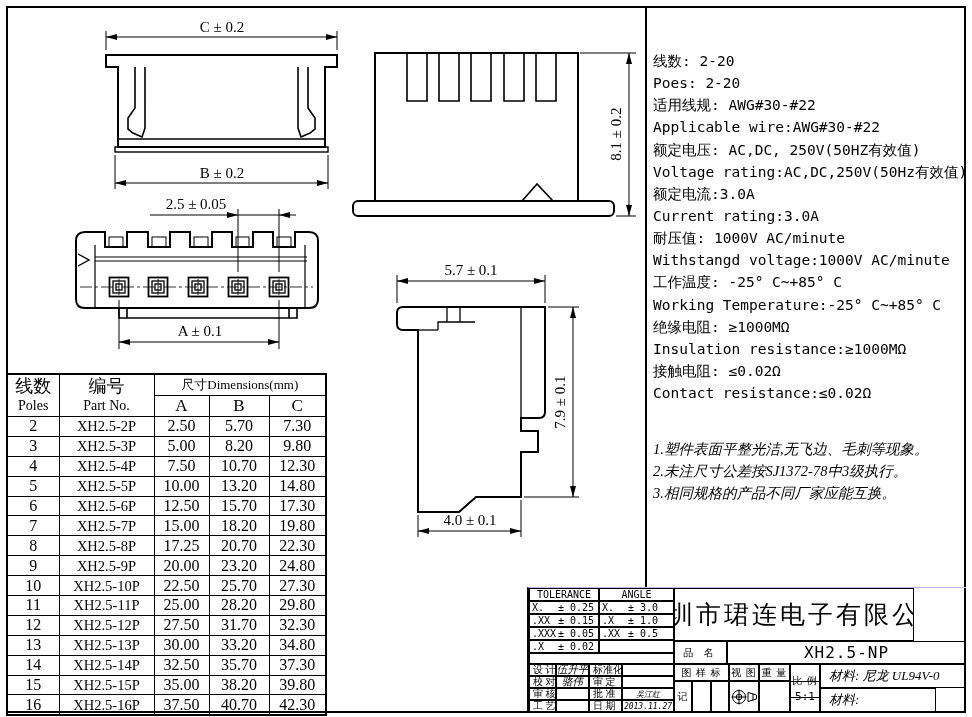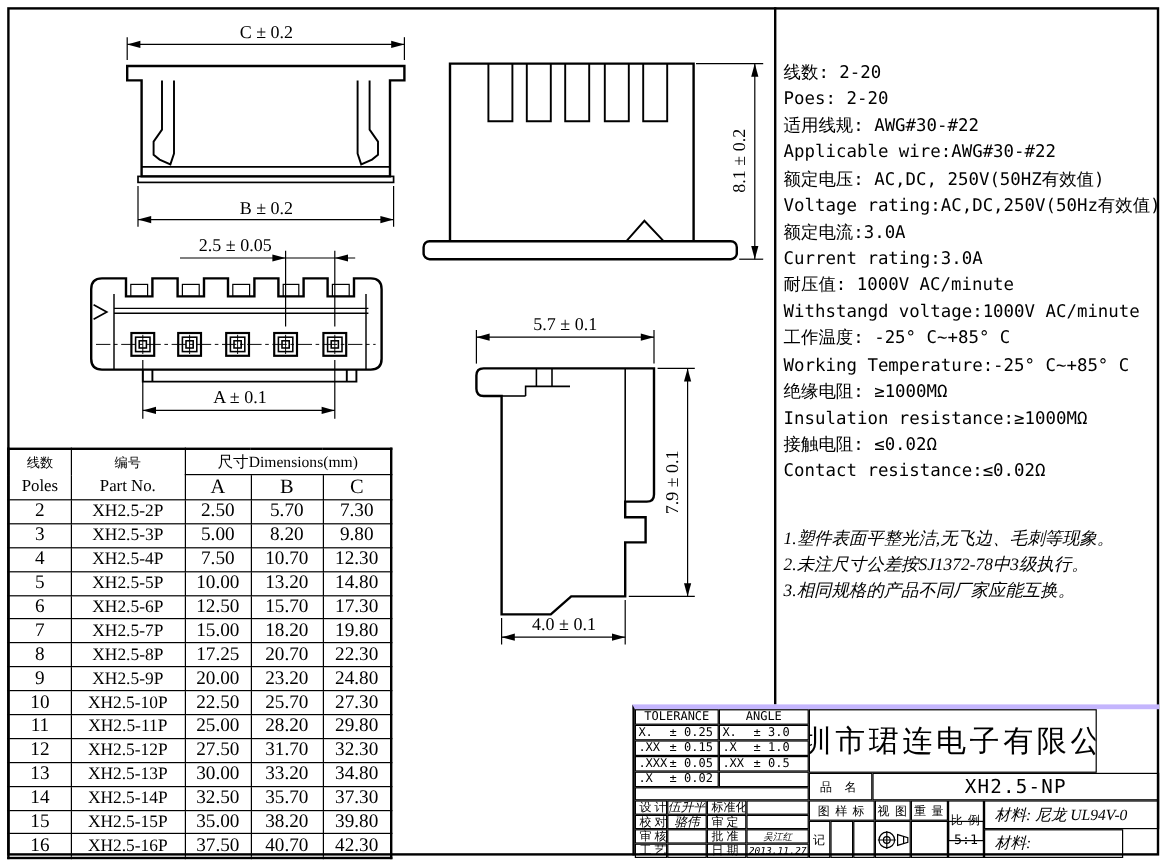--- a/index.html
+++ b/index.html
@@ -16,30 +16,30 @@
   .tech{position:absolute;left:653px;top:438px;width:310px;font-family:"Liberation Serif", serif;
         font-style:italic;}
   .tech-title{height:22px;line-height:22px;font-size:16px;padding-left:22px;}
   .tech-item{height:22px;line-height:22px;font-size:14.5px;white-space:nowrap;}
 
   
   table.dim-table{position:absolute;left:6px;top:373px;width:319px;border-collapse:collapse;
         table-layout:fixed;border:2px solid #000;}
   .dim-table th,.dim-table td{border:1px solid #000;text-align:center;padding:0;overflow:hidden;white-space:nowrap;}
   .dim-table thead th{font-weight:normal;}
-  .th-zh{font-size:11px;display:block;line-height:19px;}
+  .th-zh{font-size:18px;display:block;line-height:19px;}
   .th-en{font-size:14px;display:block;line-height:19px;font-family:"Liberation Serif", serif;}
   .th-dims{font-size:13px;height:20px;}
   .th-abc{font-size:17px;height:18px;}
   .dim-table tbody td{height:18.9px;font-size:16px;line-height:18px;}
   .dim-table tbody td.part{font-size:14.5px;}
 
   
   .tblock{position:absolute;left:527px;top:587px;width:439px;height:126px;box-sizing:border-box;
-          border-left:2px solid #000;border-top:4px solid #c4b5fd;font-family:"Liberation Serif", serif;}
+          border-left:2px solid #000;border-top:1px solid #c4b5fd;font-family:"Liberation Serif", serif;}
   .tb-abs{position:absolute;box-sizing:border-box;}
   .cell{border:1px solid #000;display:flex;align-items:center;justify-content:center;overflow:hidden;}
   .tb-tol-head{font-family:"DejaVu Sans Mono", monospace;font-size:10px;}
   .tb-tol-rows{position:absolute;left:0;top:13px;width:145px;}
   .tb-tol-row{display:flex;height:13px;}
   .tb-tol-half{flex:0 0 70px;border:1px solid #000;box-sizing:border-box;display:flex;align-items:center;
                font-family:"DejaVu Sans Mono", monospace;font-size:10px;white-space:nowrap;}
   .tb-tol-half.r{flex:0 0 75px;}
   .tb-tol-sym{width:26px;padding-left:2px;}
   .tb-gap{position:absolute;left:0;top:65px;width:145px;height:11px;border:1px solid #000;box-sizing:border-box;}

